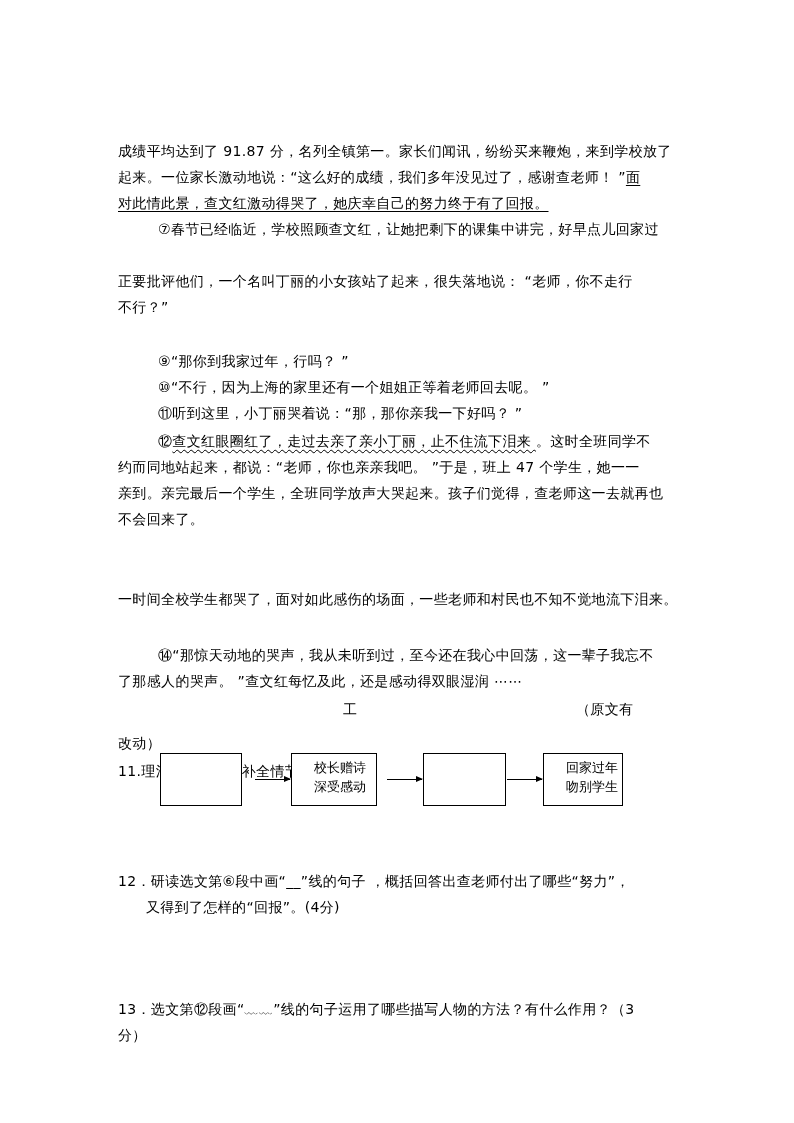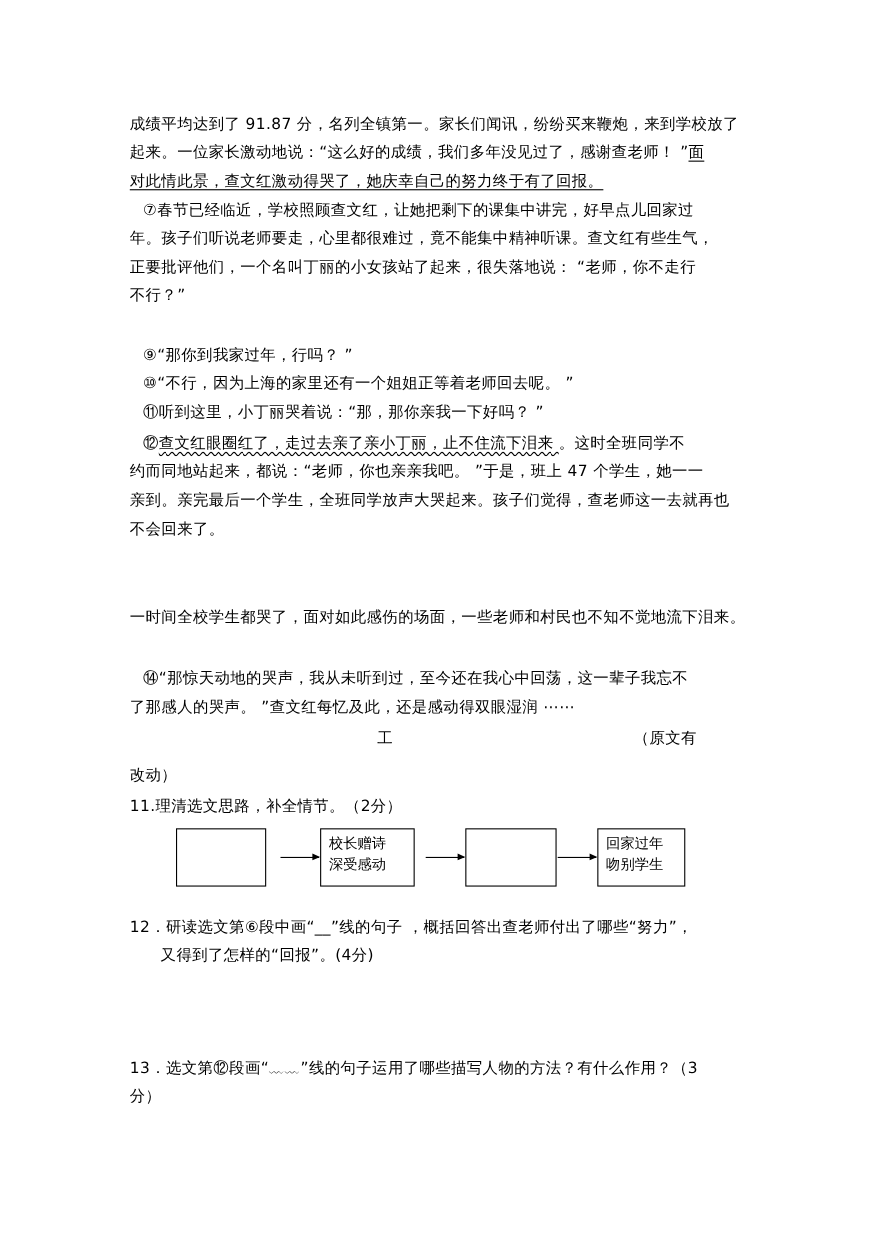--- a/index.html
+++ b/index.html
@@ -1,41 +1,40 @@
 <!DOCTYPE html>
 <html><head>
 <meta charset="utf-8">
 <style>
   html, body { margin: 0; padding: 0; background: #ffffff; }
   body { width: 794px; height: 1123px; position: relative; overflow: hidden;
          font-family: "DejaVu Sans", sans-serif; color: #000; }
   .page { position: absolute; left: 0; top: 0; width: 794px; height: 1123px; }
-  .line { position: absolute; left: 118px; font-size: 14px; line-height: 18px; white-space: nowrap; letter-spacing: 0.35px; }
-  .ind { left: 130px; }
+  .line { position: absolute; left: 118px; font-size: 14px; line-height: 18px; white-space: nowrap; letter-spacing: 0.35px; margin-top: 38px; }
+  .ind { left: 158px; }
   .ul { text-decoration: underline; text-underline-offset: 3px; }
   .wavy { text-decoration: underline wavy; text-underline-offset: 3px; text-decoration-thickness: 1px; }
   .box { position: absolute; border: 1px solid #000; background: #fff; box-sizing: border-box;
-         font-size: 13px; line-height: 19px; padding: 4px 0 0 7px; }
+         font-size: 13px; line-height: 19px; padding: 4px 0 0 22px; }
   .arrow { position: absolute; height: 1px; background: #000; }
   .arrow::after { content: ""; position: absolute; right: -1px; top: -3px;
          border-left: 7px solid #000; border-top: 3.5px solid transparent; border-bottom: 3.5px solid transparent; }
 </style>
 </head>
 <body>
 
 <div class="page">
 
   <div class="line" style="top:104px">成绩平均达到了 91.87 分，名列全镇第一。家长们闻讯，纷纷买来鞭炮，来到学校放了</div>
   <div class="line" style="top:130px">
     <span>起来。一位家长激动地说：“这么好的成绩，我们多年没见过了，感谢查老师！ ”</span><span class="ul">面</span>
   </div>
   <div class="line ul" style="top:156px">对此情此景，查文红激动得哭了，她庆幸自己的努力终于有了回报。</div>
 
   <div class="line ind" style="top:182px">⑦春节已经临近，学校照顾查文红，让她把剩下的课集中讲完，好早点儿回家过</div>
-  <div class="line" style="top:208px">年。孩子们听说老师要走，心里都很难过，竟不能集中精神听课。查文红有些生气，</div>
   <div class="line" style="top:234px">正要批评他们，一个名叫丁丽的小女孩站了起来，很失落地说：  “老师，你不走行</div>
   <div class="line" style="top:260px">不行？”</div>
 
   <div class="line ind" style="top:314px">⑨“那你到我家过年，行吗？ ”</div>
   <div class="line ind" style="top:340px">⑩“不行，因为上海的家里还有一个姐姐正等着老师回去呢。   ”</div>
   <div class="line ind" style="top:366px">⑪听到这里，小丁丽哭着说：“那，那你亲我一下好吗？ ”</div>
 
   <div class="line ind" style="top:394px">
     <span>⑫</span><span class="wavy">查文红眼圈红了，走过去亲了亲小丁丽，止不住流下泪来  </span><span>。这时全班同学不</span>
   </div>

